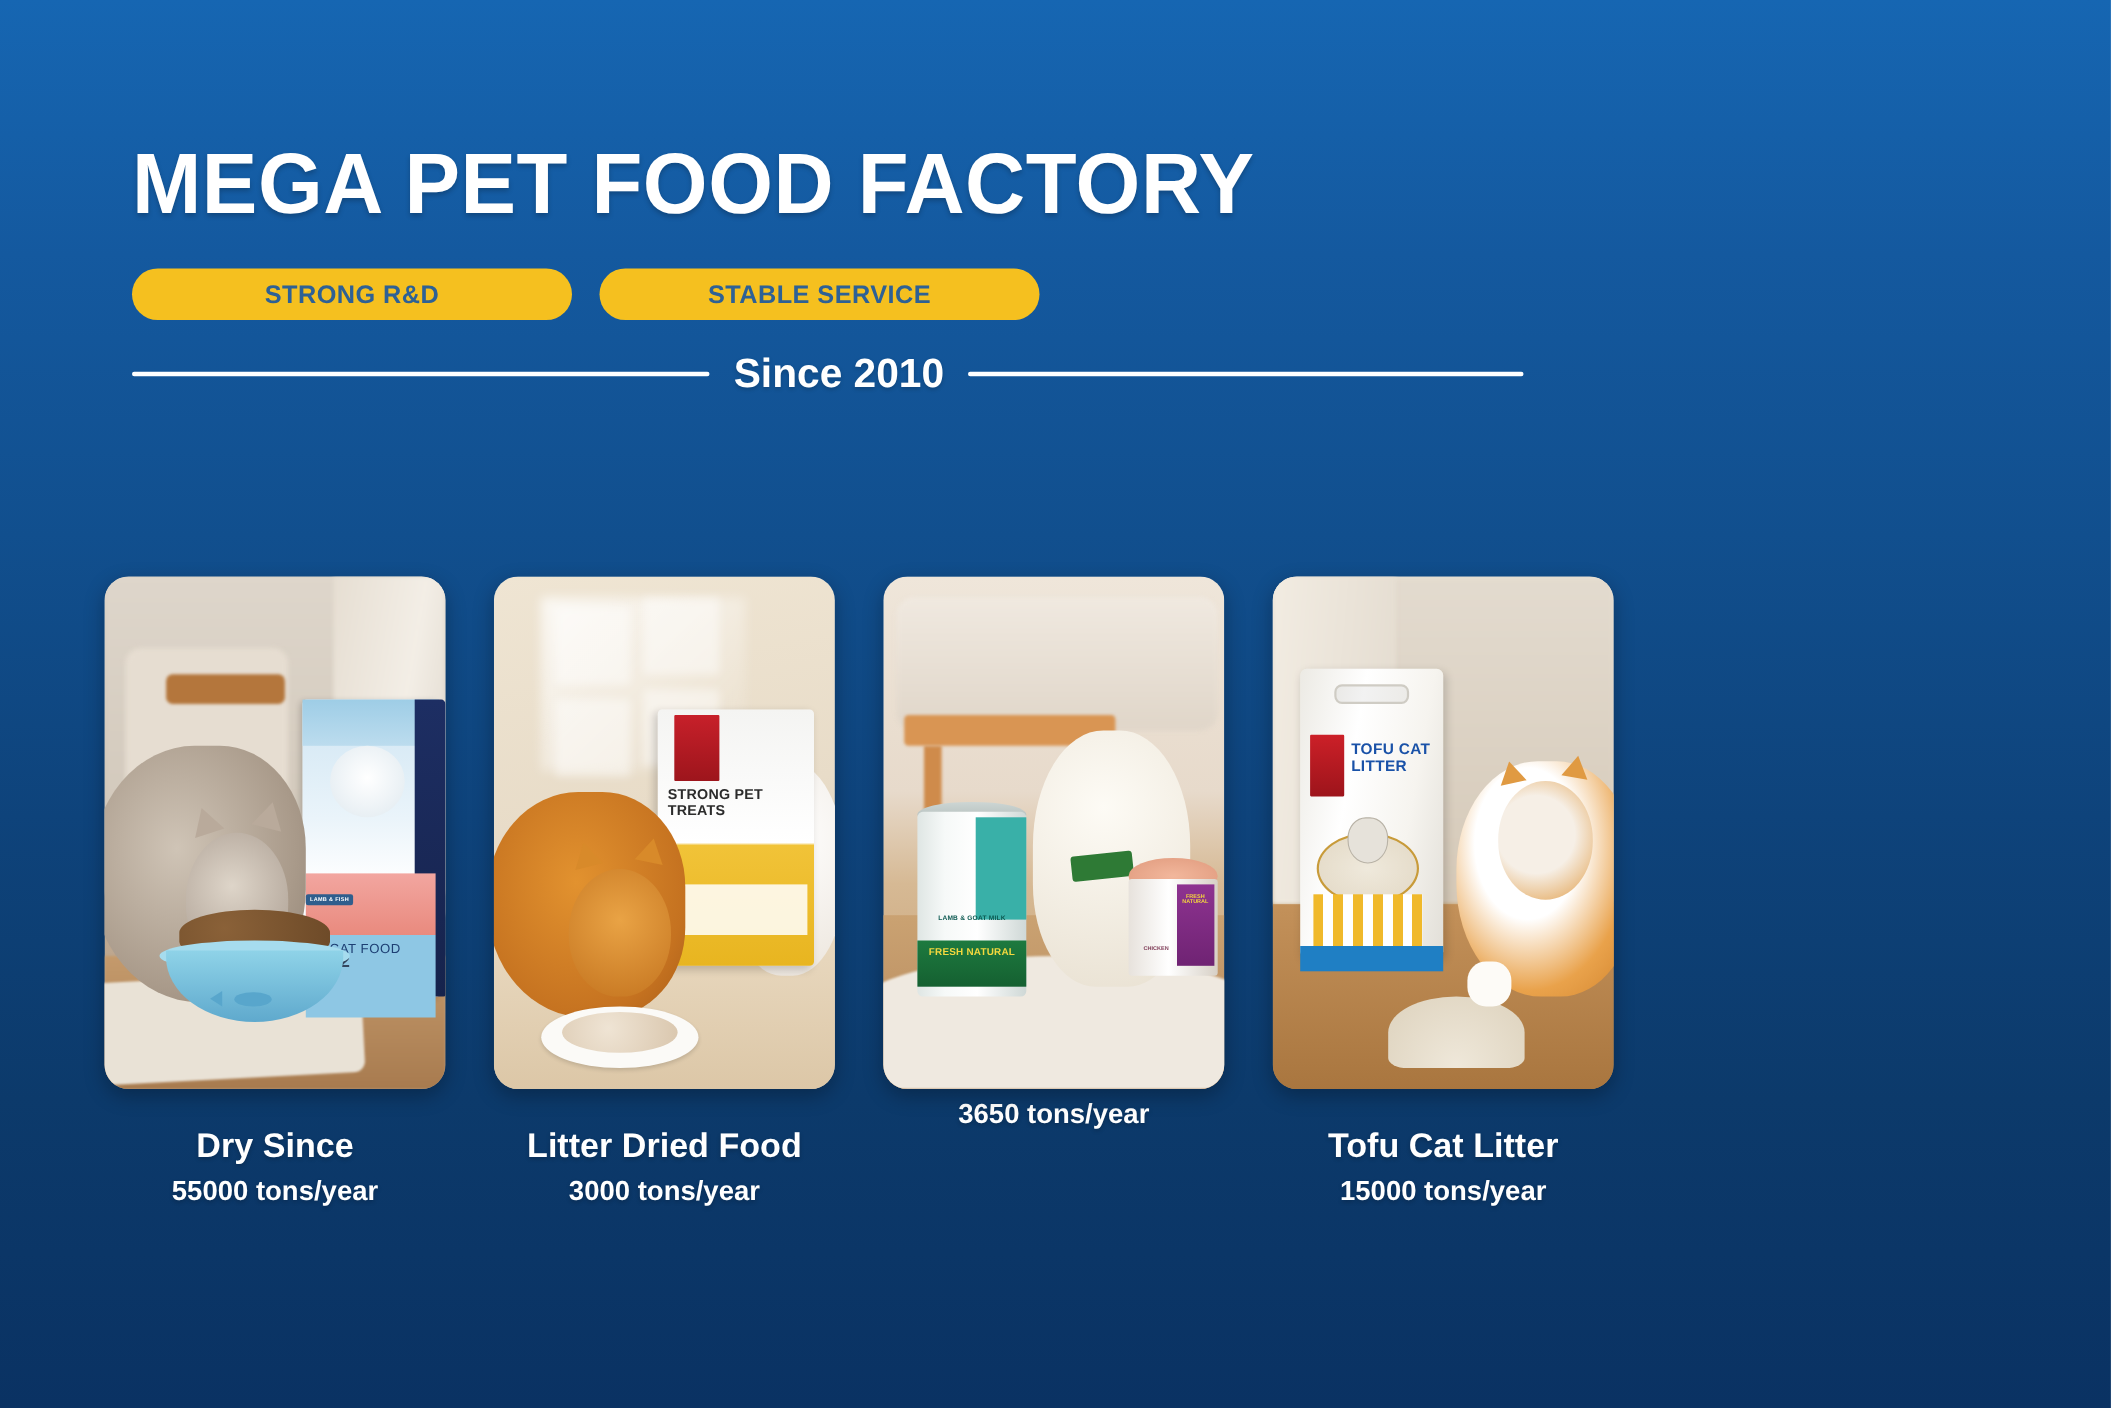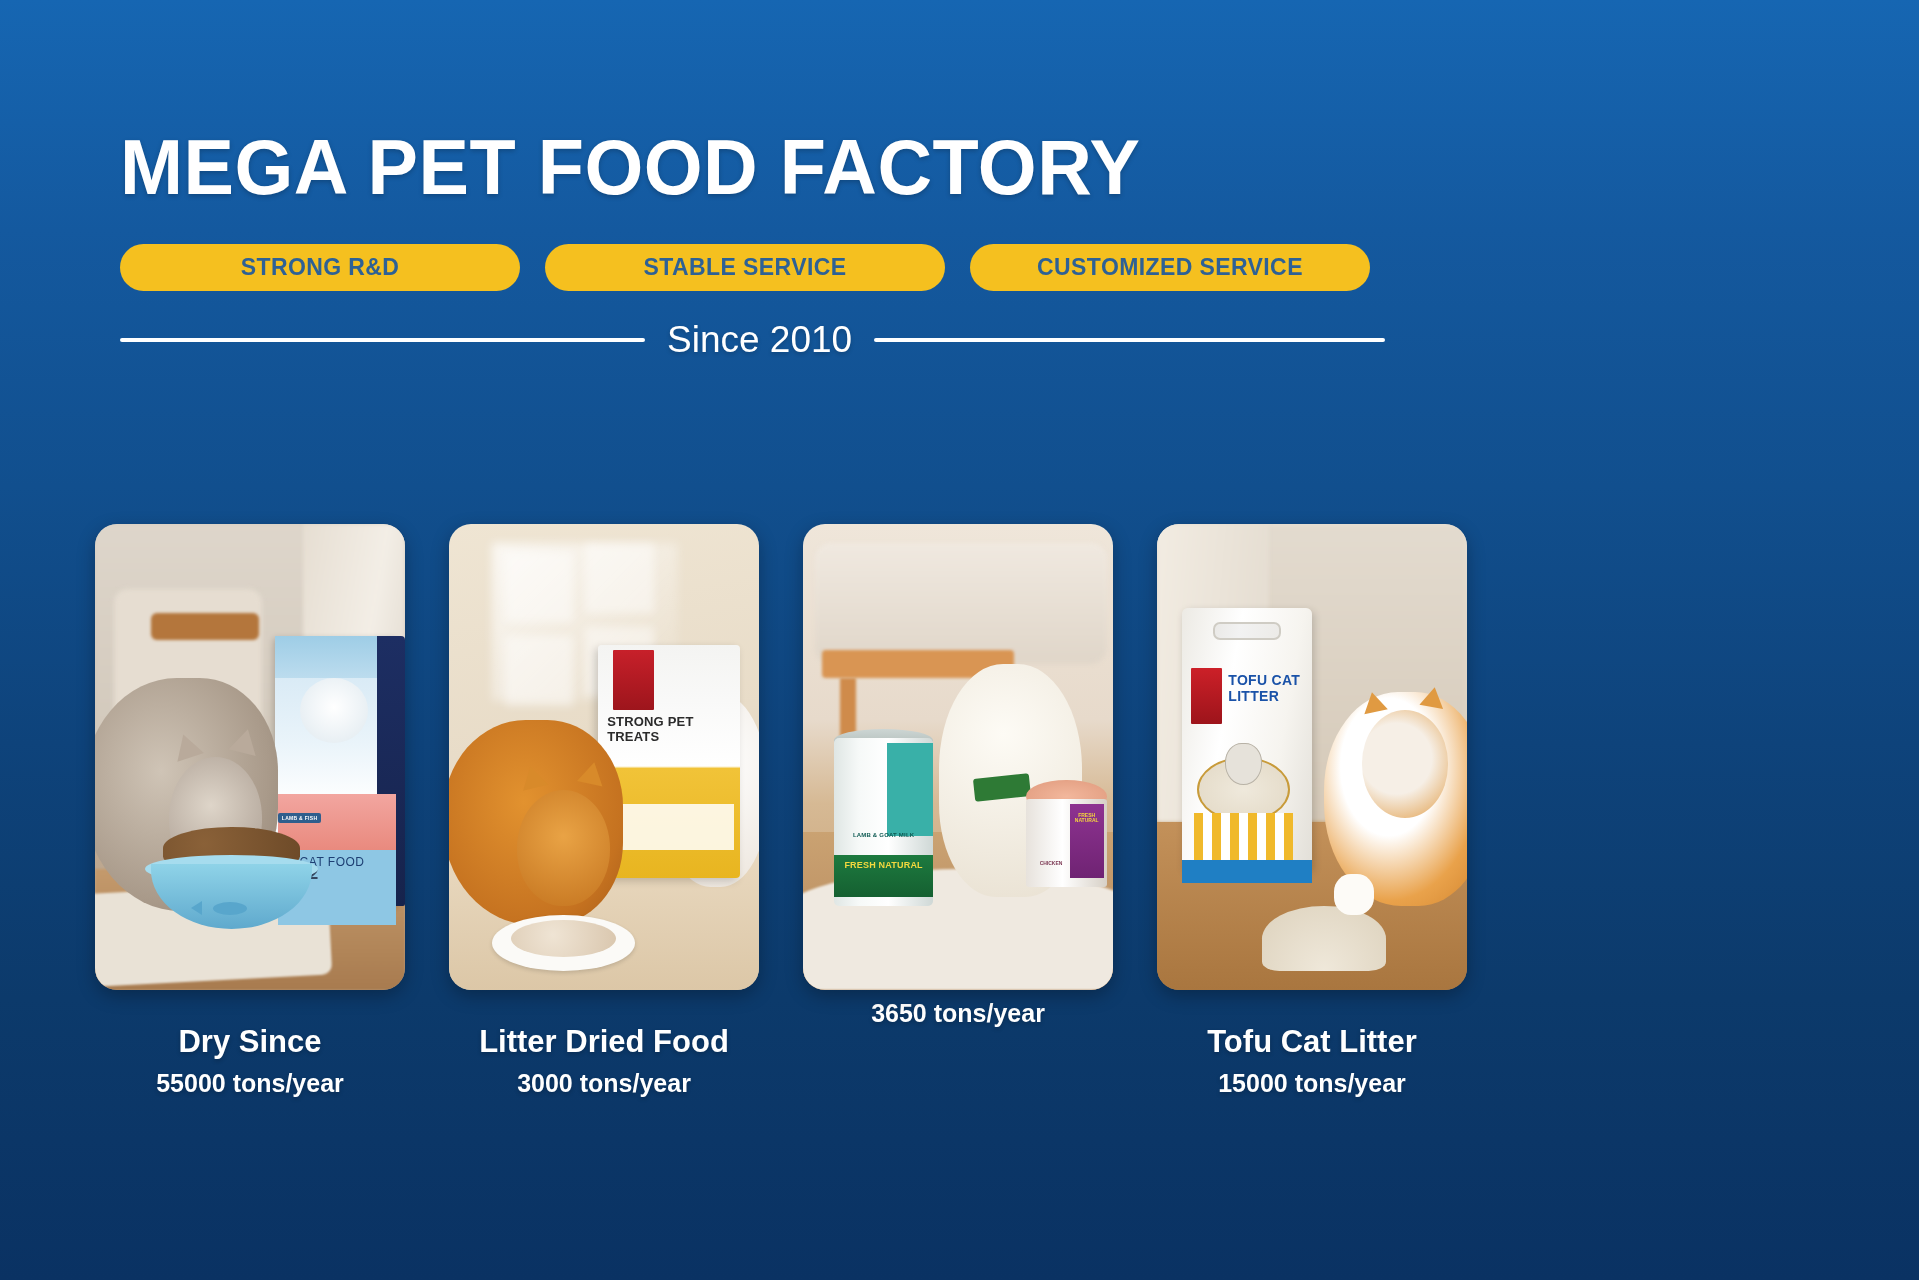--- a/index.html
+++ b/index.html
@@ -29,21 +29,21 @@
   .badge.b0 { width:400px;justify-content:center; }
   .badge.b1 { width:400px; }
   .badge.b2 { width:400px; }
 
   .since-row {
     display:flex; align-items:center; gap:22px; margin-top:28px; width:1265px;
   }
   .since-line { height:4px; background:#ffffff; flex:1 1 auto; border-radius:2px; }
   .since-line.left { flex:0 0 525px; }
   .since-text {
-    color:#ffffff; font-weight:normal; font-size:37px; white-space:nowrap;
+    color:#ffffff; font-weight:bold; font-size:37px; white-space:nowrap;
     text-shadow:0 2px 4px rgba(0,0,0,0.2);
   }
 
   
   .cards { position:absolute; left:95px; top:524px; display:flex; gap:44px; }
   .card { width:310px; }
   .photo {
     width:310px; height:466px; border-radius:22px; overflow:hidden;
     position:relative; box-shadow:0 6px 18px rgba(0,0,0,0.28);
   }
@@ -247,23 +247,20 @@
 
   <div class="title">MEGA PET FOOD FACTORY</div>
 
   <div class="badges">
     <div class="badge b0">
       <span>STRONG R&amp;D</span>
     </div>
     <div class="badge b1">
       <span>STABLE SERVICE</span>
     </div>
-    <div class="badge b2">
-      <span>CUSTOMIZED SERVICE</span>
-    </div>
   </div>
 
   <div class="since-row">
     <div class="since-line left"></div>
     <div class="since-text">Since 2010</div>
     <div class="since-line right"></div>
   </div>
 
 </div>
 

